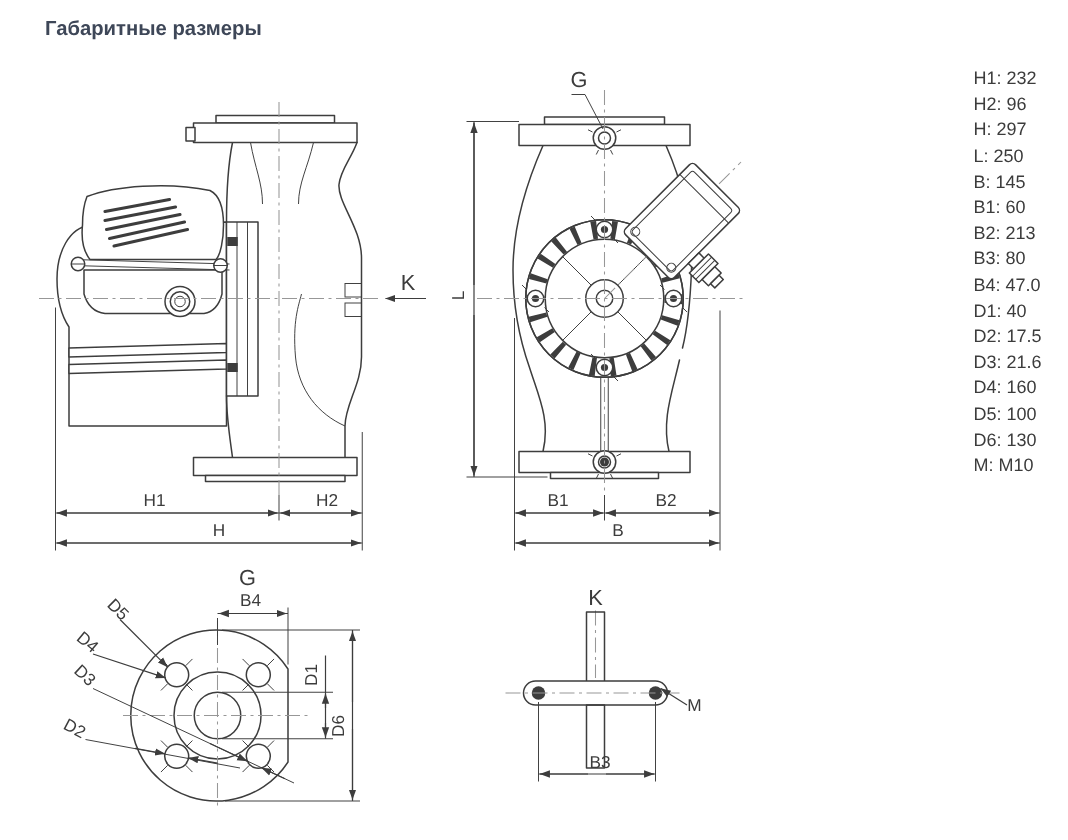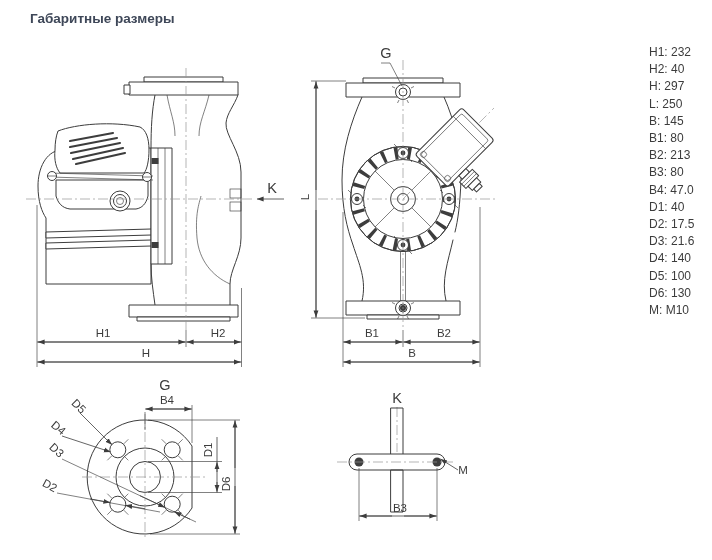--- a/index.html
+++ b/index.html
@@ -259,29 +259,29 @@
       <line x1="437" y1="468" x2="437" y2="521" class="lt"></line>
       <line x1="359" y1="516" x2="437" y2="516" class="dim"></line>
       <line x1="392" y1="516" x2="360" y2="516" class="dim" marker-end="url(#ar)"></line>
       <line x1="404" y1="516" x2="436" y2="516" class="dim" marker-end="url(#ar)"></line>
       <text class="lbl" x="400" y="512" text-anchor="middle">B3</text>
     </g>
   </svg>
 
   <div id="dims">
     <div class="dim-row">H1: 232</div>
-    <div class="dim-row">H2: 40</div>
+    <div class="dim-row">H2: 96</div>
     <div class="dim-row">H: 297</div>
     <div class="dim-row">L: 250</div>
     <div class="dim-row">B: 145</div>
-    <div class="dim-row">B1: 80</div>
+    <div class="dim-row">B1: 60</div>
     <div class="dim-row">B2: 213</div>
     <div class="dim-row">B3: 80</div>
     <div class="dim-row">B4: 47.0</div>
     <div class="dim-row">D1: 40</div>
     <div class="dim-row">D2: 17.5</div>
     <div class="dim-row">D3: 21.6</div>
-    <div class="dim-row">D4: 140</div>
+    <div class="dim-row">D4: 160</div>
     <div class="dim-row">D5: 100</div>
     <div class="dim-row">D6: 130</div>
     <div class="dim-row">M: M10</div>
   </div>
 </div>
 
 </body></html>

